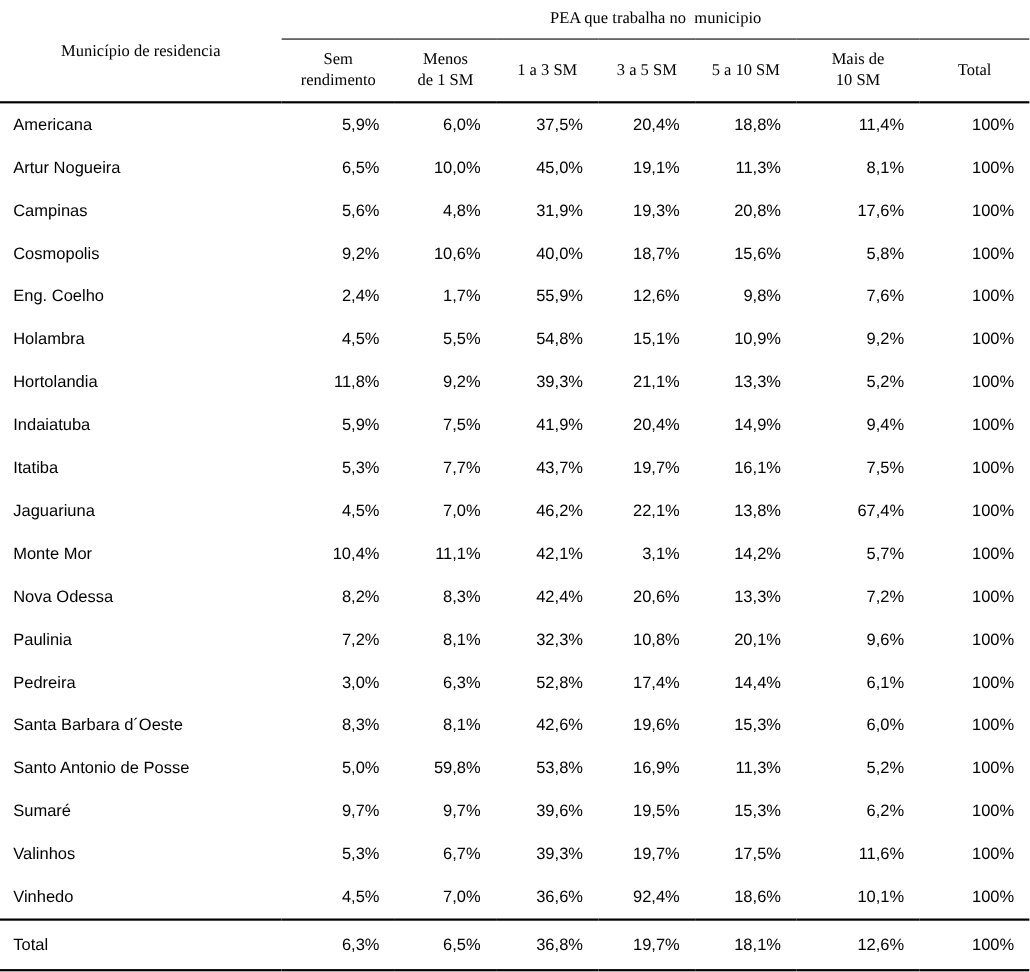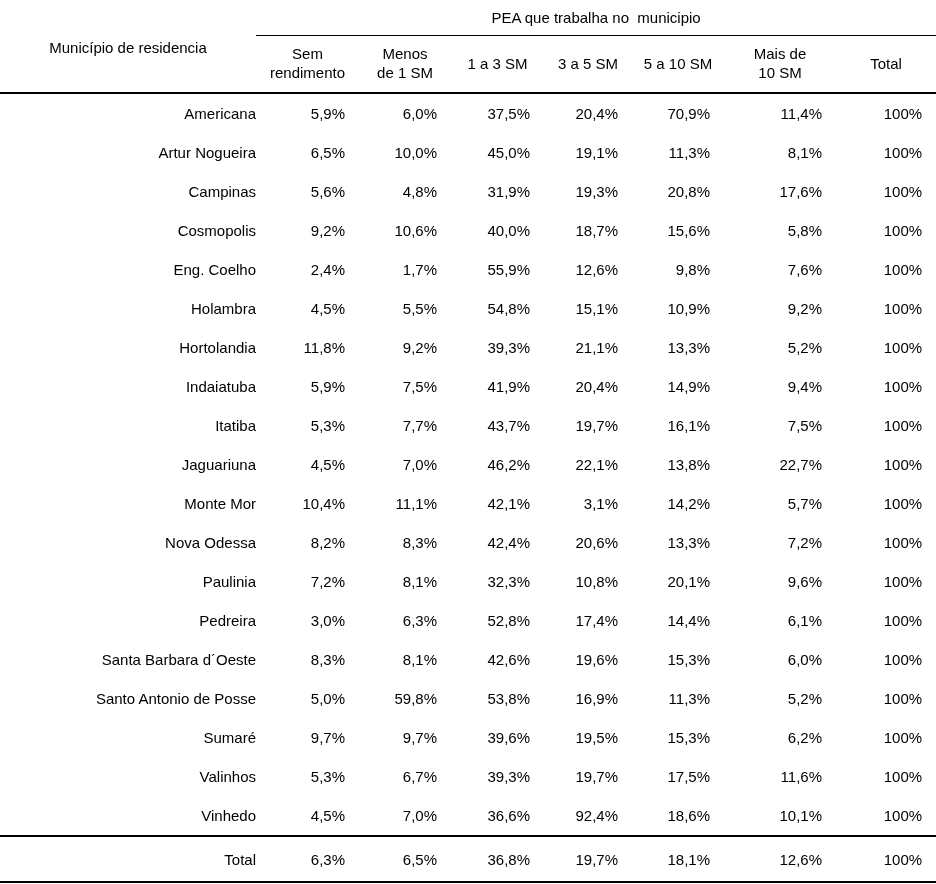--- a/index.html
+++ b/index.html
@@ -17,20 +17,21 @@
   table.stat-table {
     border-collapse: collapse;
     table-layout: fixed;
     width: 936px;
     font-size: 15px;
     margin-top: 2px;
   }
   th {
     font-weight: normal;
     padding: 0;
+    font-family: Liberation Serif, serif;
   }
   td {
     padding: 0;
   }
   .spanner {
     text-align: center;
     vertical-align: middle;
     height: 30px;
     border-bottom: 1px solid #000;
     white-space: pre;
@@ -49,21 +50,21 @@
   }
   .hdr-b {
     border-bottom: 2px solid #000;
     text-align: center;
   }
   tbody td {
     height: 39px;
     vertical-align: middle;
   }
   td.muni {
-    text-align: right;
+    text-align: left;
     padding-left: 12px;
     white-space: nowrap;
   }
   td.num {
     text-align: right;
     padding-right: 14px;
     white-space: nowrap;
   }
   tfoot tr.total td {
     height: 44px;
@@ -105,21 +106,21 @@
     </tr>
   </thead>
   <tbody>
 
   <tr>
         <td class="muni">Americana</td>
         <td class="num">5,9%</td>
         <td class="num">6,0%</td>
         <td class="num">37,5%</td>
         <td class="num">20,4%</td>
-        <td class="num">70,9%</td>
+        <td class="num">18,8%</td>
         <td class="num">11,4%</td>
         <td class="num">100%</td>
       </tr>
       <tr>
         <td class="muni">Artur Nogueira</td>
         <td class="num">6,5%</td>
         <td class="num">10,0%</td>
         <td class="num">45,0%</td>
         <td class="num">19,1%</td>
         <td class="num">11,3%</td>
@@ -196,21 +197,21 @@
         <td class="num">7,5%</td>
         <td class="num">100%</td>
       </tr>
       <tr>
         <td class="muni">Jaguariuna</td>
         <td class="num">4,5%</td>
         <td class="num">7,0%</td>
         <td class="num">46,2%</td>
         <td class="num">22,1%</td>
         <td class="num">13,8%</td>
-        <td class="num">22,7%</td>
+        <td class="num">67,4%</td>
         <td class="num">100%</td>
       </tr>
       <tr>
         <td class="muni">Monte Mor</td>
         <td class="num">10,4%</td>
         <td class="num">11,1%</td>
         <td class="num">42,1%</td>
         <td class="num">3,1%</td>
         <td class="num">14,2%</td>
         <td class="num">5,7%</td>

